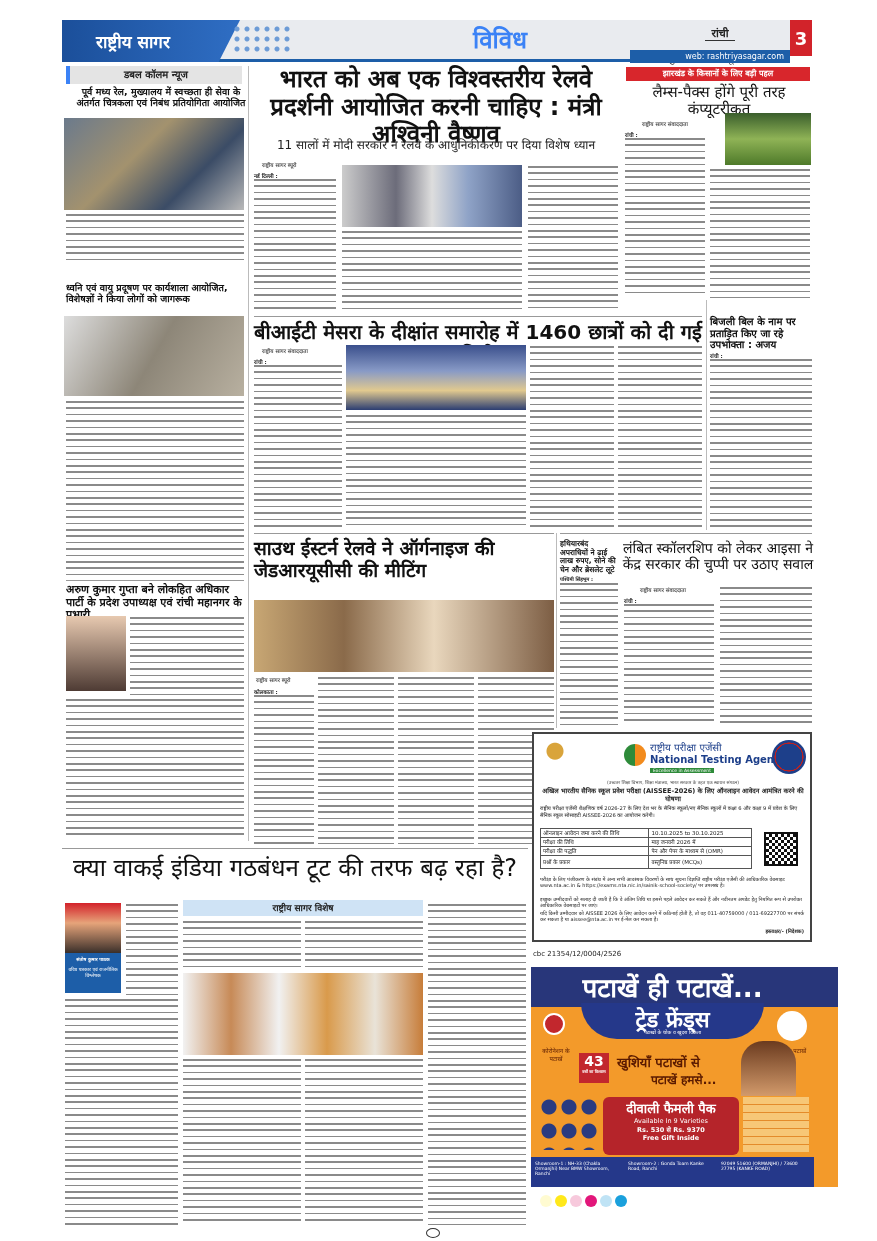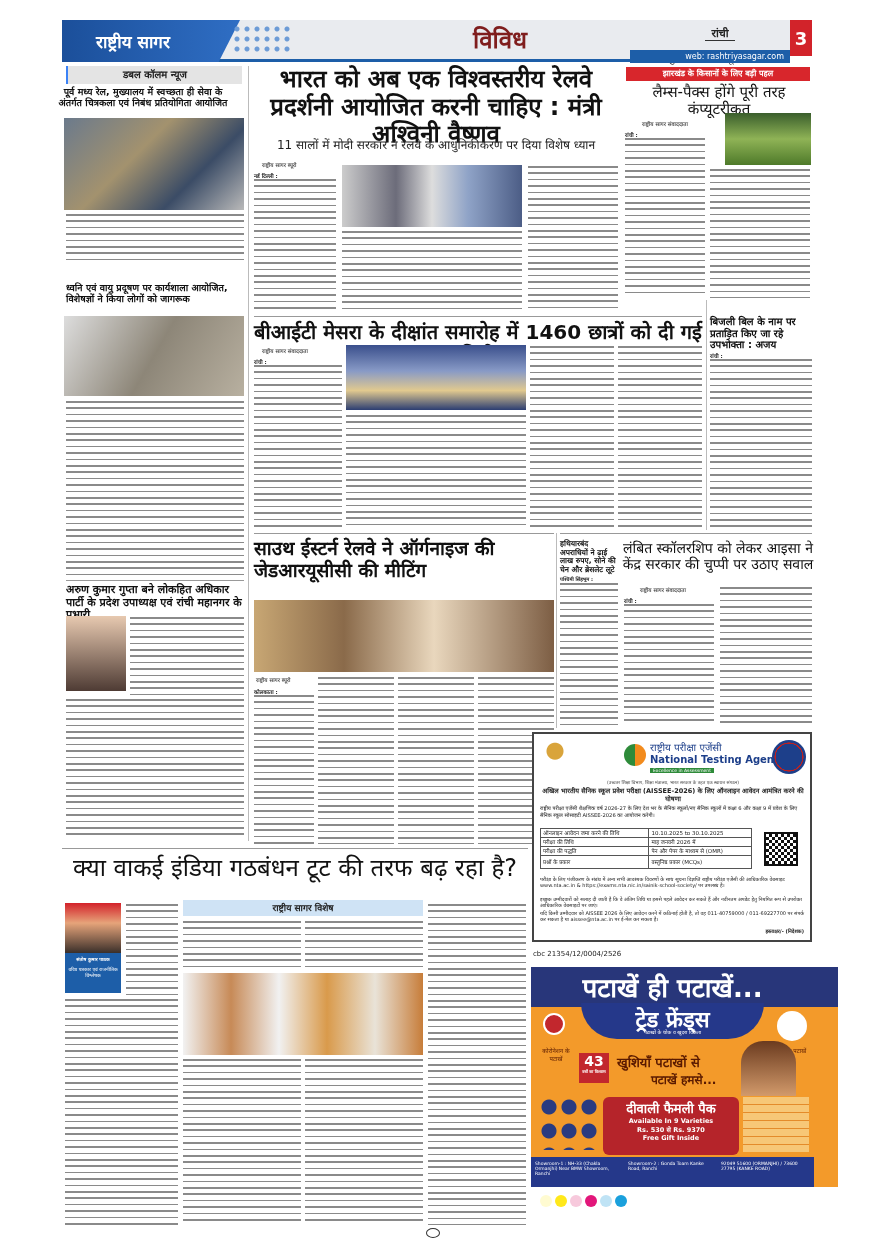--- a/index.html
+++ b/index.html
@@ -2,34 +2,34 @@
 <html><head>
 <meta charset="utf-8">
 <style>
 *{box-sizing:border-box;margin:0;padding:0}
 body{width:877px;height:1241px;background:#fff;font-family:"DejaVu Sans",sans-serif;position:relative;overflow:hidden;color:#222}
 .abs{position:absolute}
 
 #mast{left:62px;top:20px;width:728px;height:42px;background:#e9ebef;border-bottom:3px solid #1d5ea8}
 #brand{left:62px;top:20px;width:178px;height:42px;background:linear-gradient(90deg,#1b4f9a,#2f6ec4);clip-path:polygon(0 0,100% 0,88% 100%,0 100%);color:#fff;font-weight:bold;font-size:17px;display:flex;align-items:center;padding-left:34px}
 #dots{left:232px;top:24px;width:60px;height:30px;background:radial-gradient(circle,#6d9bd6 2px,transparent 3px) 0 0/10px 10px}
-#section{left:420px;top:22px;width:160px;text-align:center;font-size:24px;font-weight:bold;color:#7f1d1d}
+#section{left:420px;top:22px;width:160px;text-align:center;font-size:24px;font-weight:bold;color:#3b82f6}
 #cityblock{left:660px;top:22px;width:120px;text-align:center}
 #city{font-size:11px;font-weight:bold;border-bottom:1px solid #333;display:inline-block;padding:0 6px}
 #date{font-size:10px;color:#333;margin-top:10px}
 #web{left:630px;top:50px;width:160px;height:13px;background:#1d5ea8;color:#fff;font-size:8px;text-align:right;padding-right:6px;line-height:13px}
 #pgno{left:790px;top:20px;width:22px;height:36px;background:#d2232a;color:#fff;font-weight:bold;font-size:18px;display:flex;align-items:center;justify-content:center}
 
 .head{font-weight:bold;color:#111;line-height:1.15}
 .txt{font-size:5.2px;line-height:6.4px;color:#444;text-align:justify;overflow:hidden}
 .txt.fill{background:repeating-linear-gradient(#fff 0 1px,#8a8a8a 1px 2.6px,#fff 2.6px 6.4px)}
 .photo{background:linear-gradient(135deg,#6b7a8c,#a3926e 40%,#3b4c66 70%,#b9b9b9);}
 .byline{font-size:5.5px;font-weight:bold;color:#555}
 .rule{background:#999;height:1px}
-.dheader{background:#e4e4e4;border-left:2px solid #3b82f6;font-size:10px;font-weight:bold;text-align:center;line-height:18px;color:#222}
+.dheader{background:#e4e4e4;border-left:4px solid #3b82f6;font-size:10px;font-weight:bold;text-align:center;line-height:18px;color:#222}
 .redtag{background:#d8262c;color:#fff;font-weight:bold;text-align:center}
 .col-rule{width:1px;background:#bbb}
 
 #nta{left:532px;top:732px;width:280px;height:210px;border:2px solid #444;background:#fff}
 #cracker{left:531px;top:967px;width:307px;height:220px;background:linear-gradient(#28367a 0 40px,#f39a2a 40px);overflow:hidden}
 .cmyk{width:12px;height:12px;border-radius:50%;display:inline-block;margin-right:3px}
 </style>
 </head>
 <body>
 
@@ -38,21 +38,21 @@
 <div id="dots" class="abs"></div>
 <div id="section" class="abs">विविध</div>
 <div id="cityblock" class="abs">
   <div id="city">रांची</div>
   <div id="date">गुरुवार, 16 अक्टूबर 2025</div>
 </div>
 <div id="web" class="abs">web: rashtriyasagar.com</div>
 <div id="pgno" class="abs">3</div>
 
 <div class="abs dheader" style="left:66px;top:66px;width:176px">डबल कॉलम न्यूज</div>
-<div class="abs head" style="left:54px;top:87px;width:178px;font-size:9.5px;text-align:center">पूर्व मध्य रेल, मुख्यालय में स्वच्छता ही सेवा के अंतर्गत चित्रकला एवं निबंध प्रतियोगिता आयोजित</div>
+<div class="abs head" style="left:72px;top:87px;width:178px;font-size:9.5px;text-align:center">पूर्व मध्य रेल, मुख्यालय में स्वच्छता ही सेवा के अंतर्गत चित्रकला एवं निबंध प्रतियोगिता आयोजित</div>
 <div class="abs photo" style="left:64px;top:118px;width:180px;height:92px"></div>
 <div class="abs txt fill" style="left:66px;top:213px;width:178px;height:52px"><span style="color:transparent">हाजीपुर : रेलवे बोर्ड के निर्देशानुसार स्वच्छता ही सेवा एवं स्वच्छ रेल स्वच्छ भारत मिशन के अंतर्गत पूर्व मध्य रेल में पखवाड़ा मनाया जा रहा है। इस दौरान प्लास्टिक मिश्रित बैग का प्रयोग न करने एवं प्रकृति को प्लास्टिक से उत्पन्न होने वाली समस्याओं से अवगत कराया गया तथा रेल परिसर, रेलवे स्टेशन को साफ एवं स्वच्छ रखने हेतु निश्चित किया गया।</span></div>
 <div class="abs head" style="left:66px;top:283px;width:180px;font-size:9.5px">ध्वनि एवं वायु प्रदूषण पर कार्यशाला आयोजित, विशेषज्ञों ने किया लोगों को जागरूक</div>
 <div class="abs photo" style="left:64px;top:316px;width:180px;height:80px;background:linear-gradient(120deg,#ddd,#8d8678 50%,#b8b0a0)"></div>
 <div class="abs txt fill" style="left:66px;top:400px;width:178px;height:178px"><span style="color:transparent">रांची : वन, पर्यावरण एवं जलवायु परिवर्तन विभाग के जनसंपर्क एवं प्रसार प्रभाग की ओर से ध्वनि एवं वायु प्रदूषण पर कार्यशाला आयोजित की गई। कार्यशाला का उद्देश्य लोगों में पर्यावरण सुरक्षा के प्रति जागरूकता बढ़ाना और प्रदूषण के दुष्प्रभावों को कम करने के उपायों को समाज तक पहुंचाना था।</span></div>
 <div class="abs rule" style="left:66px;top:580px;width:178px"></div>
 <div class="abs head" style="left:66px;top:584px;width:180px;font-size:11px">अरुण कुमार गुप्ता बने लोकहित अधिकार पार्टी के प्रदेश उपाध्यक्ष एवं रांची महानगर के प्रभारी</div>
 <div class="abs photo" style="left:66px;top:616px;width:60px;height:75px;background:linear-gradient(#e7c9b0,#4e3b34)"></div>
 <div class="abs txt fill" style="left:130px;top:616px;width:114px;height:80px"><span style="color:transparent">रांची : लोकहित अधिकार पार्टी झारखंड प्रदेश अध्यक्ष हरिनाथ साहू ने राष्ट्रीय अध्यक्ष के निर्देशानुसार प्रदेश संगठन का विस्तार करते हुए अरुण कुमार गुप्ता को प्रदेश उपाध्यक्ष एवं रांची महानगर का प्रभारी मनोनीत किया है।</span></div>
 <div class="abs txt fill" style="left:66px;top:698px;width:178px;height:138px"></div>
@@ -158,21 +158,21 @@
   <div class="abs" style="left:12px;top:46px;width:22px;height:22px;border-radius:50%;background:#c2272d;border:2px solid #fff"></div>
   <div class="abs" style="left:4px;top:80px;width:42px;font-size:6px;color:#5a1a00;text-align:center">कोरोनेशन के पटाखें</div>
   <div class="abs" style="left:246px;top:44px;width:30px;height:30px;border-radius:50%;background:#fff"></div>
   <div class="abs" style="left:236px;top:80px;width:44px;font-size:6px;color:#5a1a00;text-align:center">मुर्गा छाप पटाखें</div>
   <div class="abs" style="left:48px;top:86px;width:30px;height:30px;background:#c2272d;color:#fff;text-align:center;font-weight:bold;font-size:14px"><span>43</span><div style="font-size:4px">वर्षों का विश्वास</div></div>
   <div class="abs" style="left:86px;top:86px;font-size:13px;color:#5a1a00;font-weight:bold">खुशियाँ पटाखों से</div>
   <div class="abs" style="left:120px;top:104px;font-size:12px;color:#5a1a00;font-weight:bold">पटाखें हमसे...</div>
   <div class="abs" style="left:210px;top:74px;width:55px;height:55px;border-radius:40% 40% 0 0;background:linear-gradient(#6b3b1f,#d29a6b)"></div>
   <div class="abs" style="left:72px;top:130px;width:136px;height:58px;background:#b5242a;border-radius:6px;text-align:center;color:#fff">
     <div style="font-size:13px;font-weight:bold;margin-top:2px">दीवाली फैमली पैक</div>
-    <div style="font-size:6.5px;font-weight:bold">Available In 9 Varieties</div>
+    <div style="font-size:6.5px;font-weight:normal">Available In 9 Varieties</div>
     <div style="font-size:6.5px;font-weight:bold">Rs. 530 से Rs. 9370</div>
     <div style="font-size:6.5px;font-weight:bold">Free Gift Inside</div>
   </div>
   <div class="abs" style="left:212px;top:130px;width:66px;height:55px;background:repeating-linear-gradient(#f7c777 0 7px,#e48b2a 7px 8px)"></div>
   <div class="abs" style="left:8px;top:128px;width:60px;height:55px;background:radial-gradient(circle,#2a3b80 7px,transparent 8px) 0 0/20px 24px"></div>
   <div class="abs" style="left:0;top:190px;width:283px;height:30px;background:#25388a;color:#fff;font-size:4.5px;display:flex;gap:4px;padding:4px">
     <div style="flex:1">Showroom-1 : NH-33 (Chakla Ormanjhi) Near BMW Showroom, Ranchi</div>
     <div style="flex:1">Showroom-2 : Gonda Toam Kanke Road, Ranchi</div>
     <div style="flex:1">92049 51600 (ORMANJHI) / 73600 27795 (KANKE ROAD)</div>
   </div>

